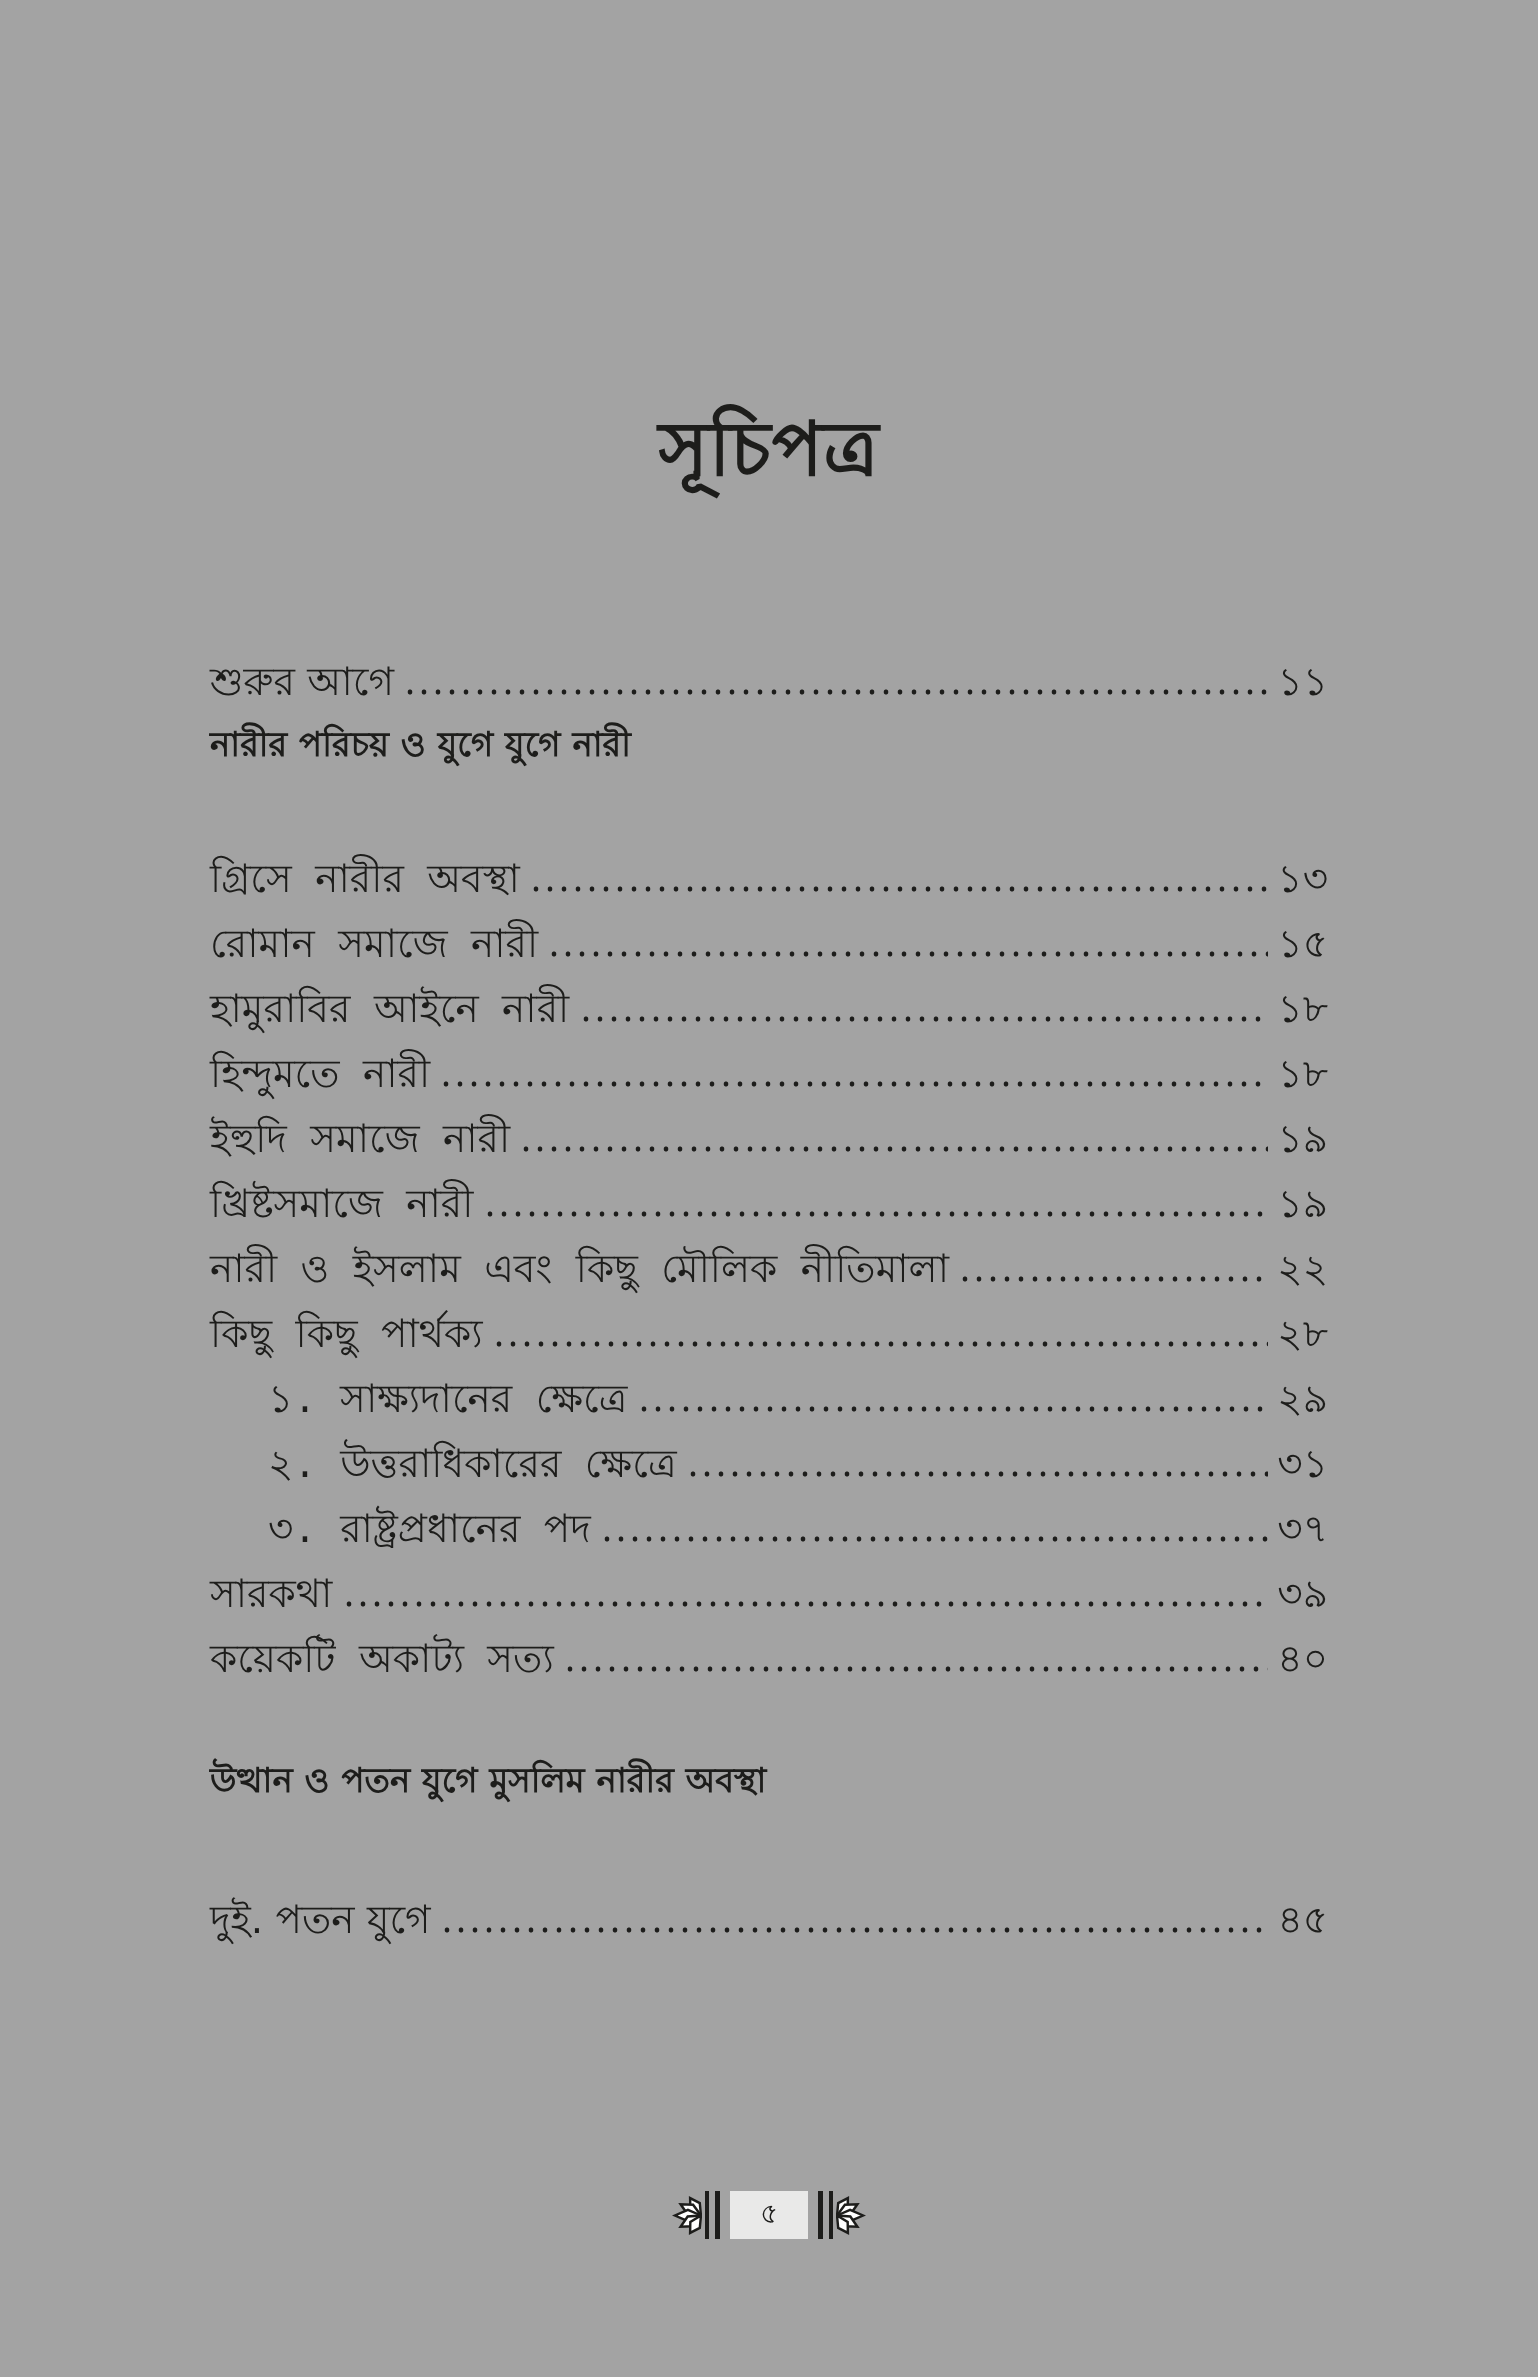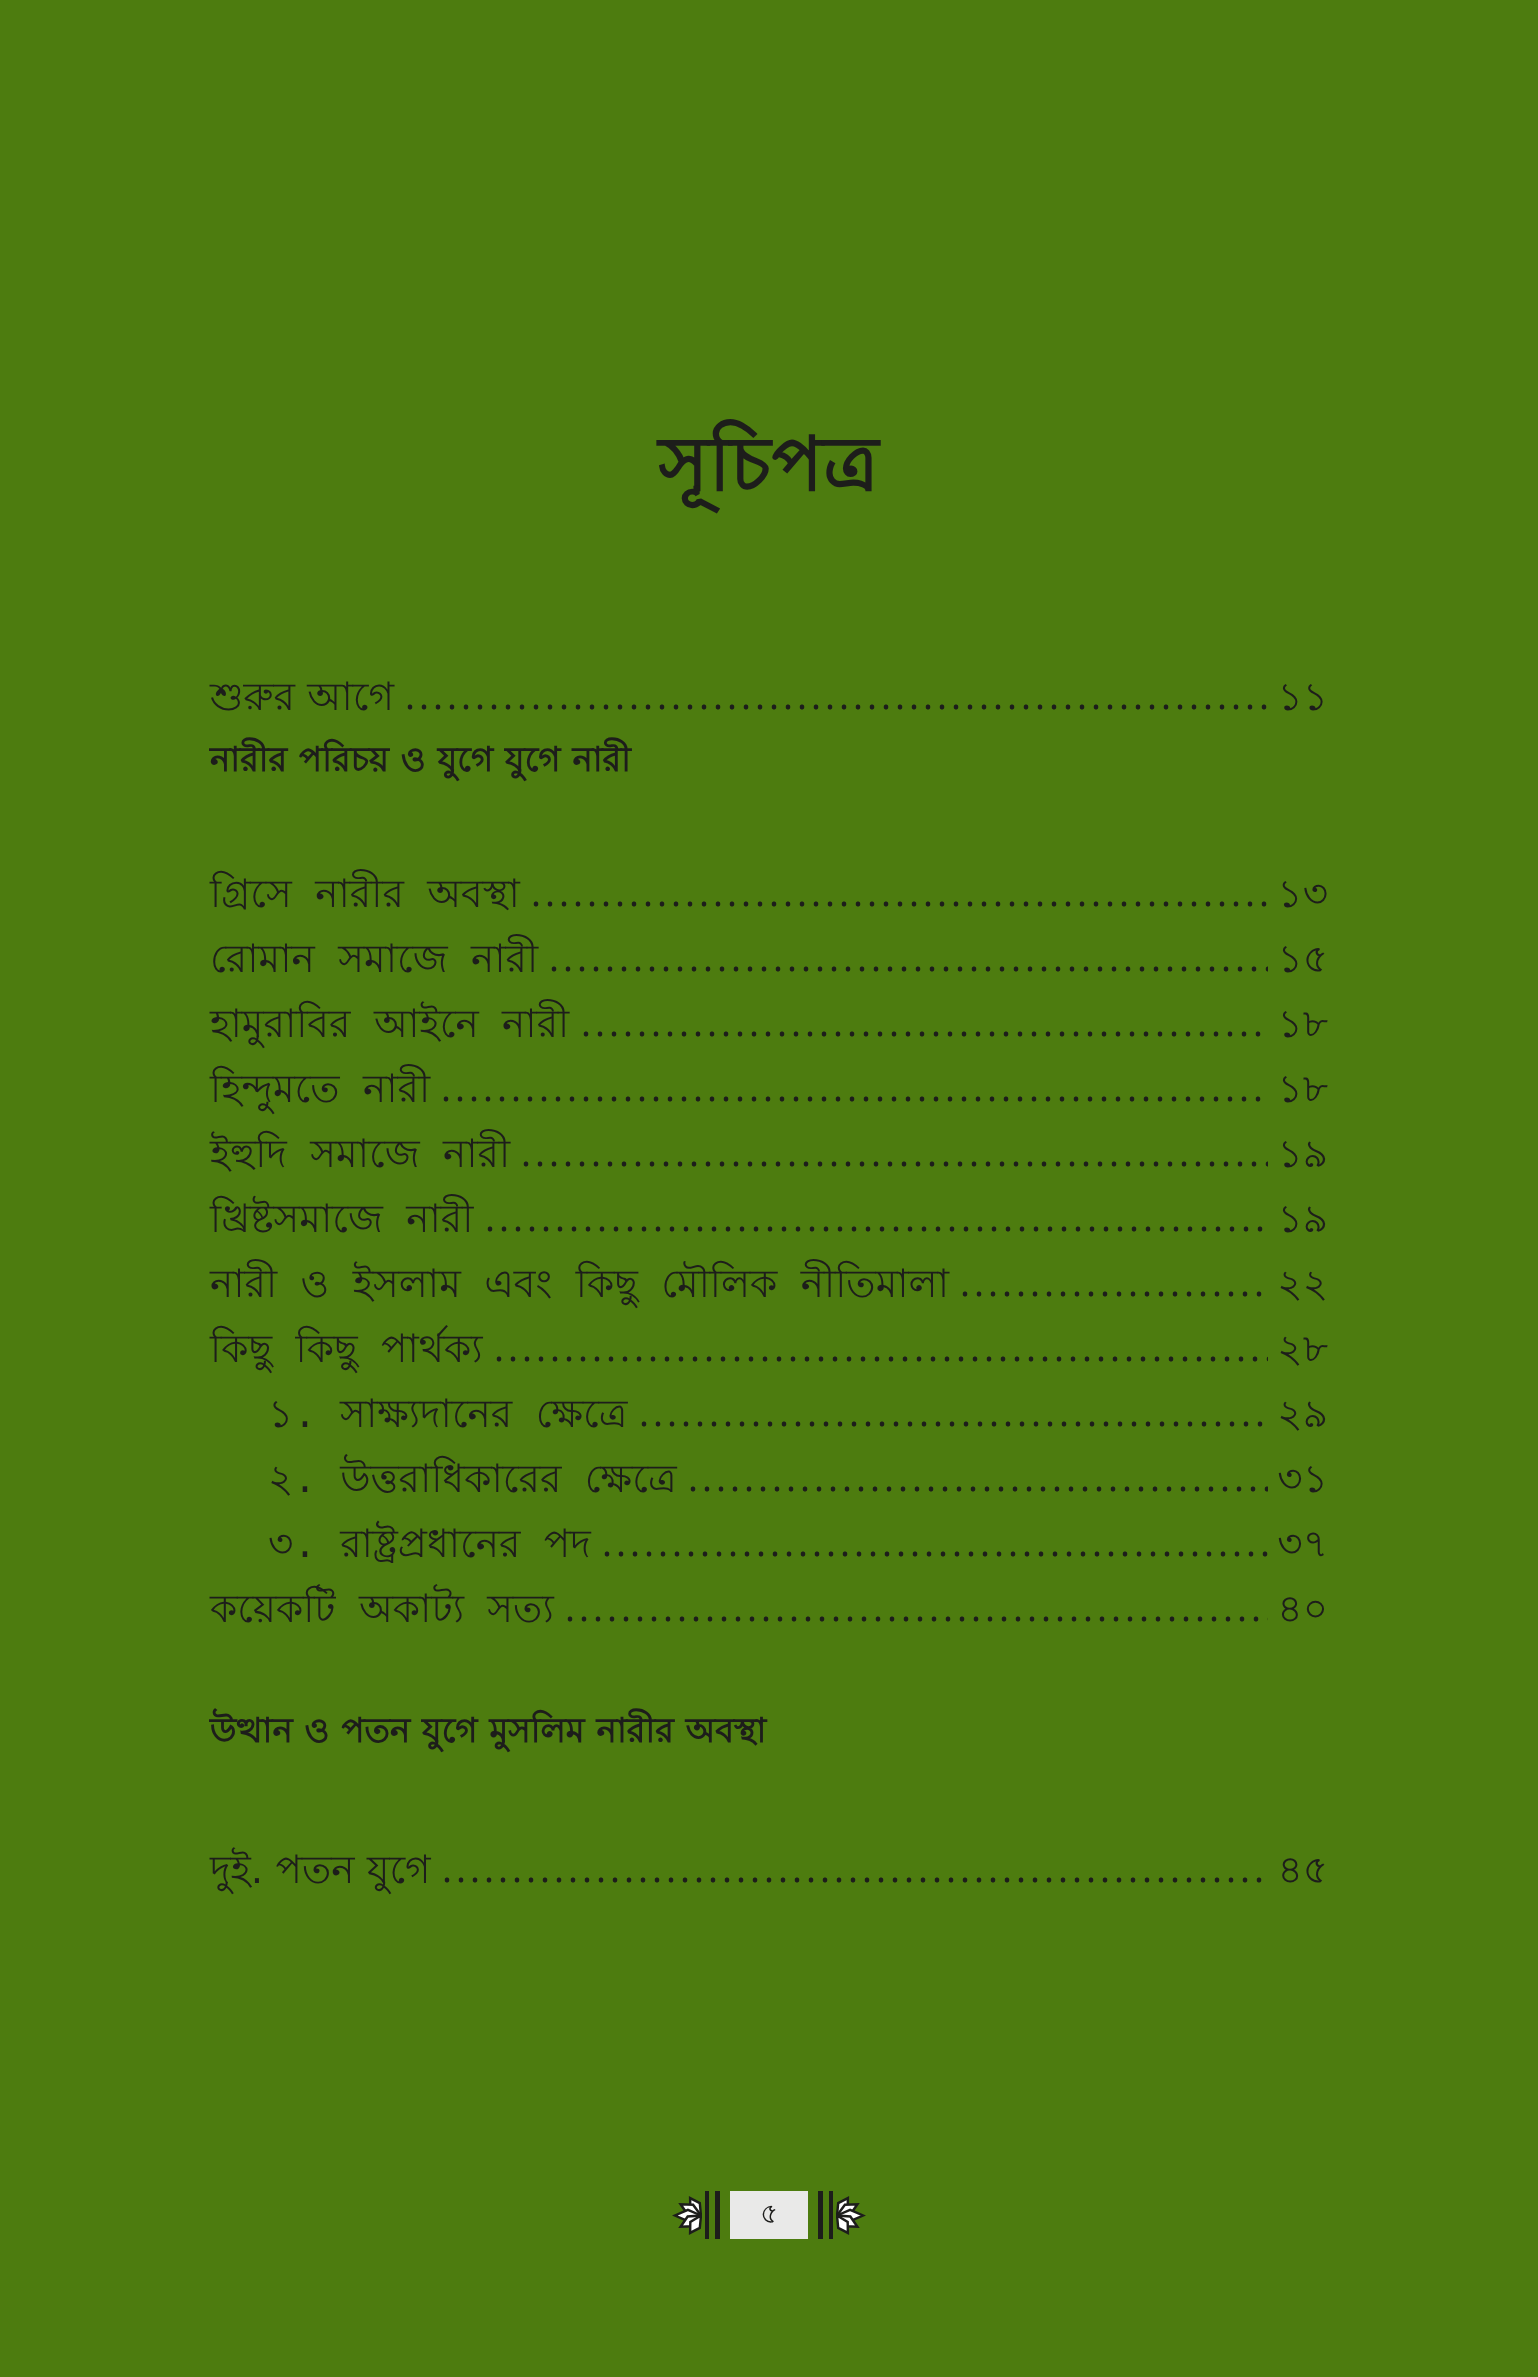--- a/index.html
+++ b/index.html
@@ -1,25 +1,25 @@
 <!DOCTYPE html>
 <html style="font-size:15px"><head>
 <meta charset="utf-8">
 <style>
   html,body { margin:0; padding:0; background:#7a7a7a; }
   .page {
     position: relative;
     width: 1538px;
     height: 2377px;
     margin: 0 auto;
-    background: #4d7c0f;
+    background: #a3a3a3;
     color: #1d1d1b;
     font-family: "DejaVu Sans", "Liberation Sans", sans-serif;
     box-sizing: border-box;
-    padding: 15px 210px;
+    padding: 0 210px;
     overflow: hidden;
   }
   .doc-title {
     margin-top: 401px;
     text-align: center;
     font-size: 75px;
     font-weight: bold;
     line-height: 1.3;
     letter-spacing: 0.9px;
   }
@@ -152,20 +152,25 @@
         <span class="lbl">২. উত্তরাধিকারের ক্ষেত্রে</span>
         <span class="leader"></span>
         <span class="pg">৩১</span>
       </div>
       <div class="row indent">
         <span class="lbl">৩. রাষ্ট্রপ্রধানের পদ</span>
         <span class="leader"></span>
         <span class="pg">৩৭</span>
       </div>
       <div class="row">
+        <span class="lbl">সারকথা</span>
+        <span class="leader"></span>
+        <span class="pg">৩৯</span>
+      </div>
+      <div class="row">
         <span class="lbl">কয়েকটি অকাট্য সত্য</span>
         <span class="leader"></span>
         <span class="pg">৪০</span>
       </div>
     </div>
 
     <div class="section-heading second">উত্থান ও পতন যুগে মুসলিম নারীর অবস্থা</div>
 
     <div class="entries second">
       <div class="row">

